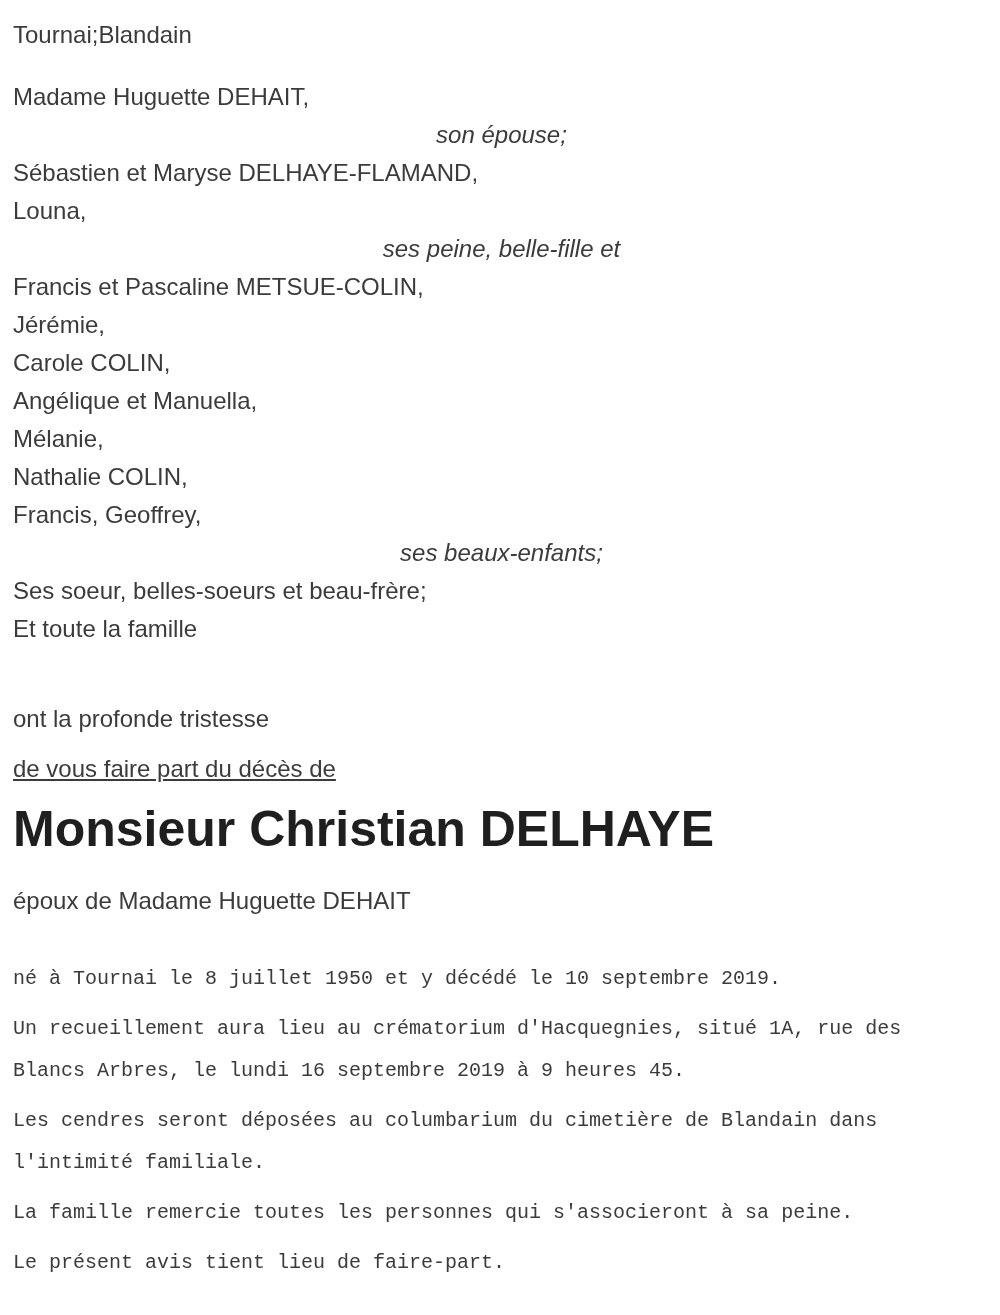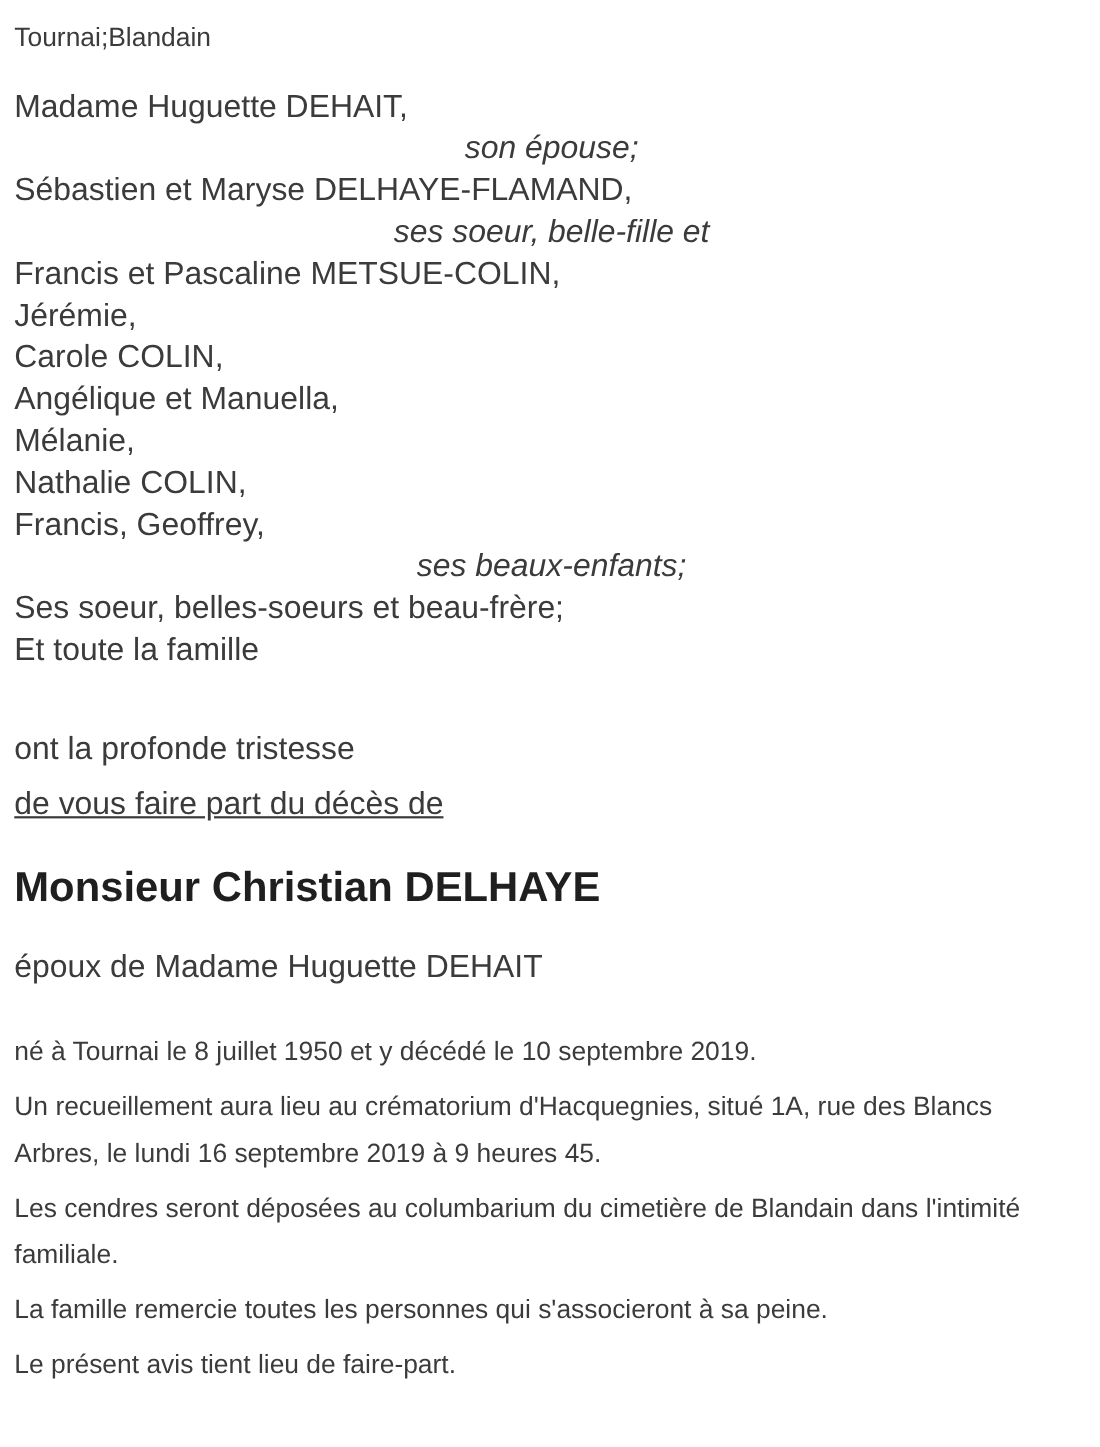--- a/index.html
+++ b/index.html
@@ -17,56 +17,58 @@
     background: #ffffff;
   }
   .location {
     font-size: 24px;
     line-height: 38px;
     margin-bottom: 24px;
   }
   .family .line,
   .intro .line,
   .relationship {
-    font-size: 29px;
+    font-size: 24px;
     line-height: 38px;
   }
   .line.right-italic {
     text-align: center;
     font-style: italic;
   }
   .intro { margin-top: 52px; }
   .intro .line + .line { margin-top: 12px; text-decoration: underline; }
   h1.deceased-name {
-    margin-top: 34px;
-    font-size: 38px;
+    margin-top: 18px;
+    font-size: 50px;
     line-height: 46px;
     font-weight: 700;
     color: #1f1f1f;
   }
   .relationship { margin-top: 30px; }
   .details { margin-top: 38px; max-width: 945px; }
   .details .detail {
-    font-size: 24px;
+    font-size: 20px;
     line-height: 42px;
+    font-family: Liberation Mono, monospace;
   }
   .details .detail + .detail { margin-top: 8px; }
 </style>
 </head>
 <body>
 
 <div class="page">
 
   <div class="location">Tournai;Blandain</div>
 
   <div class="family">
       <div class="line">Madame Huguette DEHAIT,</div>
       <div class="line right-italic">son épouse;</div>
       <div class="line">Sébastien et Maryse DELHAYE-FLAMAND,</div>
-      <div class="line right-italic">ses soeur, belle-fille et</div>
+      <div class="line">Louna,</div>
+      <div class="line right-italic">ses peine, belle-fille et</div>
       <div class="line">Francis et Pascaline METSUE-COLIN,</div>
       <div class="line">Jérémie,</div>
       <div class="line">Carole COLIN,</div>
       <div class="line">Angélique et Manuella,</div>
       <div class="line">Mélanie,</div>
       <div class="line">Nathalie COLIN,</div>
       <div class="line">Francis, Geoffrey,</div>
       <div class="line right-italic">ses beaux-enfants;</div>
       <div class="line">Ses soeur, belles-soeurs et beau-frère;</div>
       <div class="line">Et toute la famille</div>

